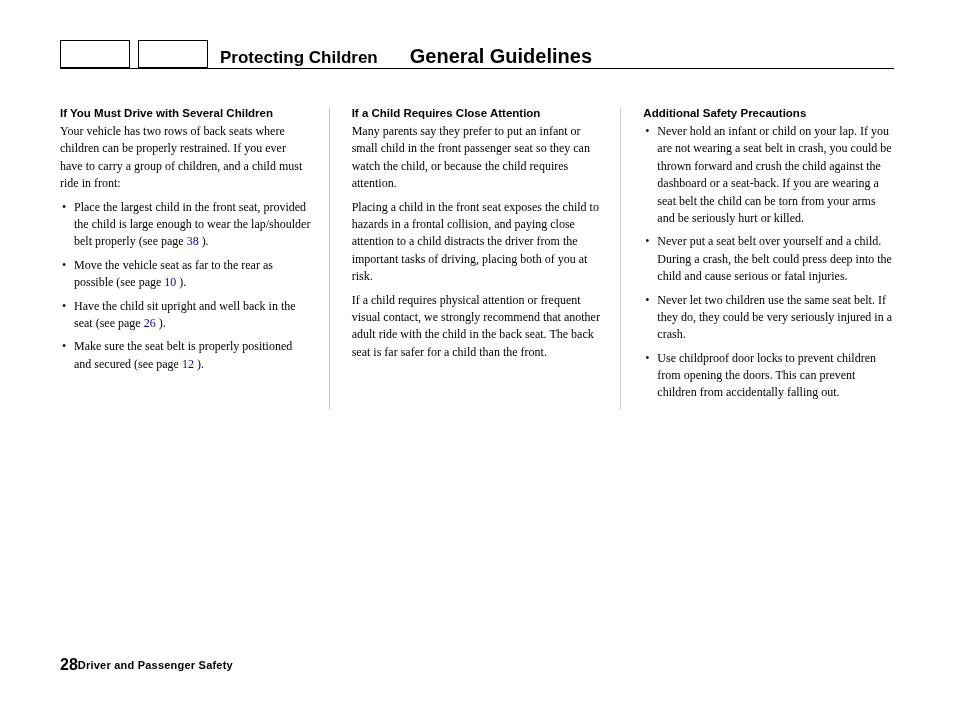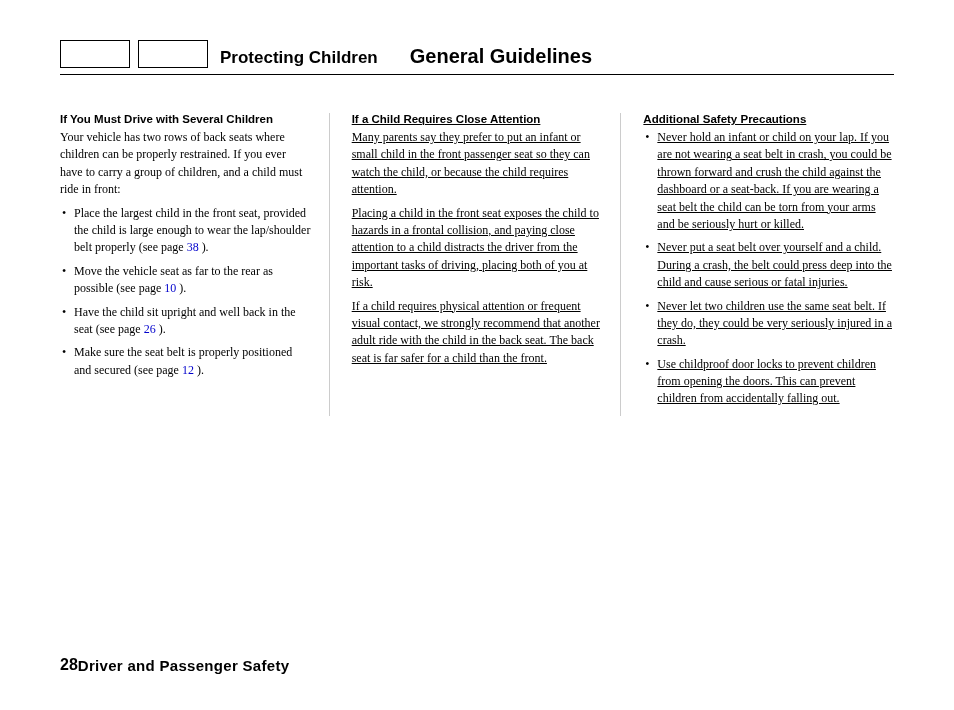--- a/index.html
+++ b/index.html
@@ -14,21 +14,20 @@
     .page {
       width: 954px;
       min-height: 710px;
       background: #fff;
       padding: 40px 60px 40px 60px;
       position: relative;
     }
     .header-area {
       display: flex;
       align-items: flex-end;
-      margin-bottom: 6px;
     }
     .nav-boxes {
       display: flex;
       gap: 8px;
       margin-bottom: 0;
       margin-right: 12px;
     }
     .nav-box {
       width: 70px;
       height: 28px;
@@ -65,21 +64,20 @@
       padding: 0 16px 0 0;
       border-right: 1px solid #ccc;
       padding-right: 18px;
     }
     .col:last-child {
       border-right: none;
       padding-right: 0;
     }
     .col:not(:first-child) {
       padding-left: 18px;
-      text-decoration: underline;
     }
     .col-heading {
       font-weight: bold;
       font-size: 11.5px;
       font-family: Arial, Helvetica, sans-serif;
       margin-bottom: 4px;
     }
     .col-body {
       font-size: 12px;
       line-height: 1.45;
@@ -113,21 +111,21 @@
       left: 60px;
       display: flex;
       align-items: center;
     }
     .footer-number {
       font-size: 16px;
       font-weight: bold;
       font-family: Arial, Helvetica, sans-serif;
     }
     .footer-label {
-      font-size: 15px;
+      font-size: 11px;
       font-weight: bold;
       font-family: Arial, Helvetica, sans-serif;
       letter-spacing: 0.02em;
     }
   </style>
 </head>
 <body>
 
 <div class="page">
 

